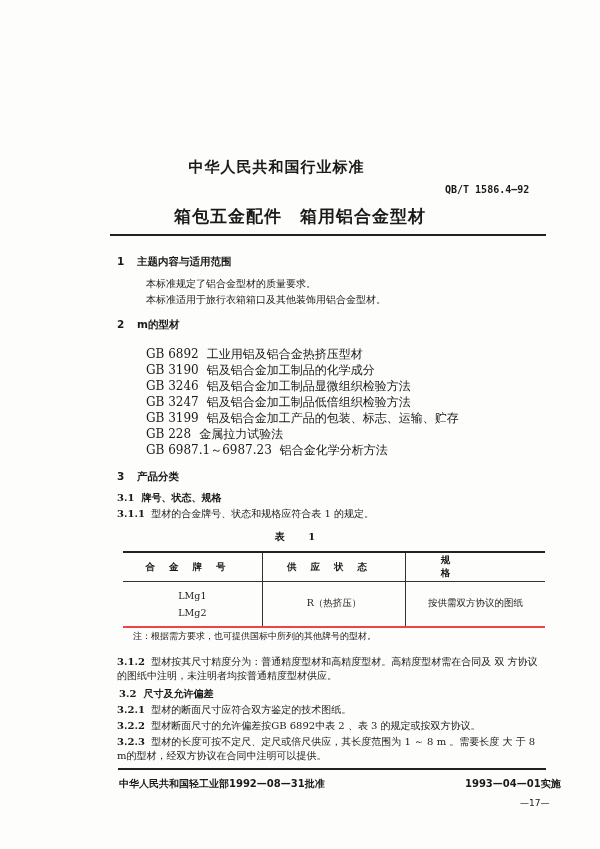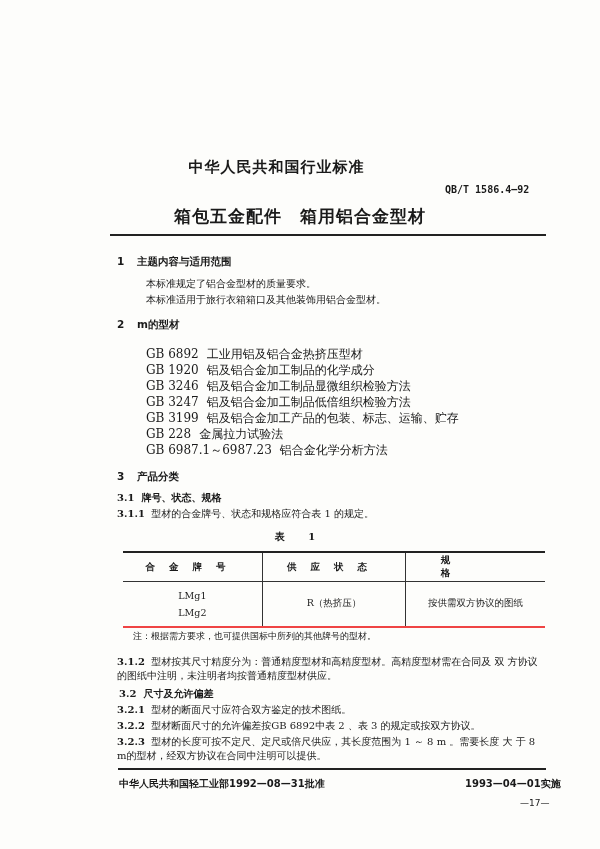--- a/index.html
+++ b/index.html
@@ -43,21 +43,21 @@
 <div class="abs h1 sans" style="top:255px;">
   <span class="num">1</span><span>主题内容与适用范围</span>
 </div>
 <div class="abs para" style="left:146px; top:277px;text-align:right;">本标准规定了铝合金型材的质量要求。</div>
 <div class="abs para" style="left:146px; top:293px;">本标准适用于旅行衣箱箱口及其他装饰用铝合金型材。</div>
 
 <div class="abs h1 sans" style="top:318px;">
   <span class="num">2</span><span>m的型材</span>
 </div>
 <div class="abs ref" style="top:346px;"><span class="code">GB 6892</span><span>工业用铝及铝合金热挤压型材</span></div>
-<div class="abs ref" style="top:362px;"><span class="code">GB 1920</span><span>铝及铝合金加工制品的化学成分</span></div>
+<div class="abs ref" style="top:362px;"><span class="code">GB 3190</span><span>铝及铝合金加工制品的化学成分</span></div>
 <div class="abs ref" style="top:378px;"><span class="code">GB 3246</span><span>铝及铝合金加工制品显微组织检验方法</span></div>
 <div class="abs ref" style="top:394px;"><span class="code">GB 3247</span><span>铝及铝合金加工制品低倍组织检验方法</span></div>
 <div class="abs ref" style="top:410px;"><span class="code">GB 3199</span><span>铝及铝合金加工产品的包装、标志、运输、贮存</span></div>
 <div class="abs ref" style="top:426px;"><span class="code">GB 228</span><span>金属拉力试验法</span></div>
 <div class="abs ref" style="top:442px;"><span class="code">GB 6987.1～6987.23</span><span>铝合金化学分析方法</span></div>
 
 <div class="abs h1 sans" style="top:470px;">
   <span class="num">3</span><span>产品分类</span>
 </div>
 <div class="abs para" style="left:117px; top:491px; font-weight:bold;">

